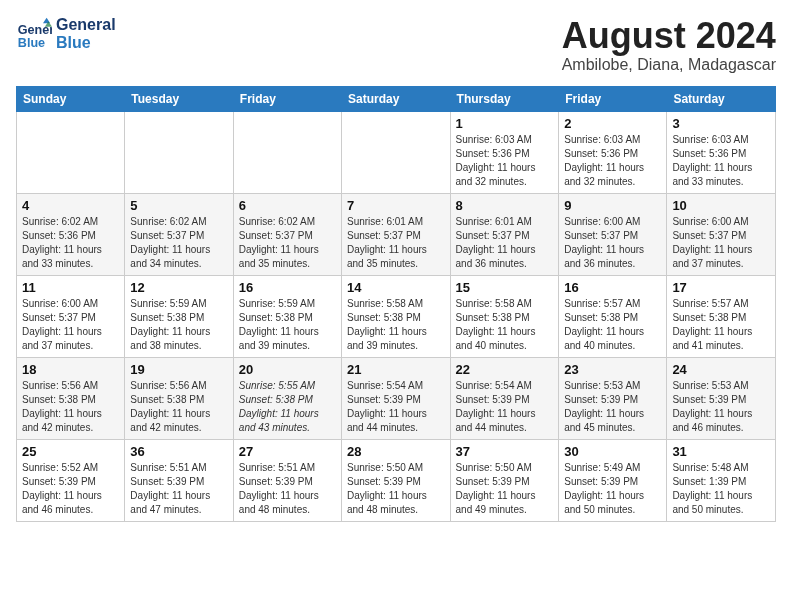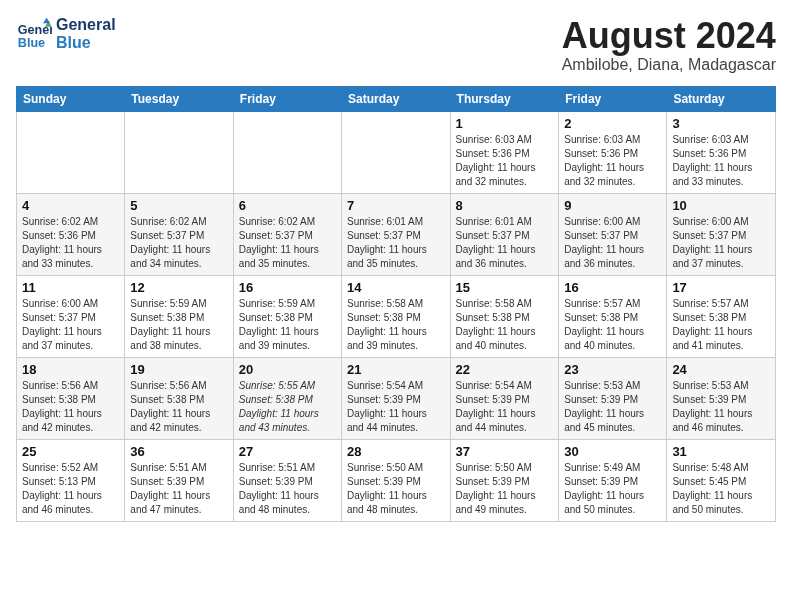--- a/index.html
+++ b/index.html
@@ -290,21 +290,21 @@
           <div class="day-info" style="white-space: pre-line;">Sunrise: 5:53 AM
 Sunset: 5:39 PM
 Daylight: 11 hours
 and 46 minutes.</div>
         </td>
       </tr>
       <tr>
         <td>
           <div class="day-num">25</div>
           <div class="day-info" style="white-space: pre-line;">Sunrise: 5:52 AM
-Sunset: 5:13 PM
+Sunset: 5:39 PM
 Daylight: 11 hours
 and 46 minutes.</div>
         </td>
         <td>
           <div class="day-num">36</div>
           <div class="day-info" style="white-space: pre-line;">Sunrise: 5:51 AM
 Sunset: 5:39 PM
 Daylight: 11 hours
 and 47 minutes.</div>
         </td>
@@ -332,19 +332,19 @@
         <td>
           <div class="day-num">30</div>
           <div class="day-info" style="white-space: pre-line;">Sunrise: 5:49 AM
 Sunset: 5:39 PM
 Daylight: 11 hours
 and 50 minutes.</div>
         </td>
         <td>
           <div class="day-num">31</div>
           <div class="day-info" style="white-space: pre-line;">Sunrise: 5:48 AM
-Sunset: 5:45 PM
+Sunset: 1:39 PM
 Daylight: 11 hours
 and 50 minutes.</div>
         </td>
       </tr>
     </tbody>
 </table>
 
 </body></html>

